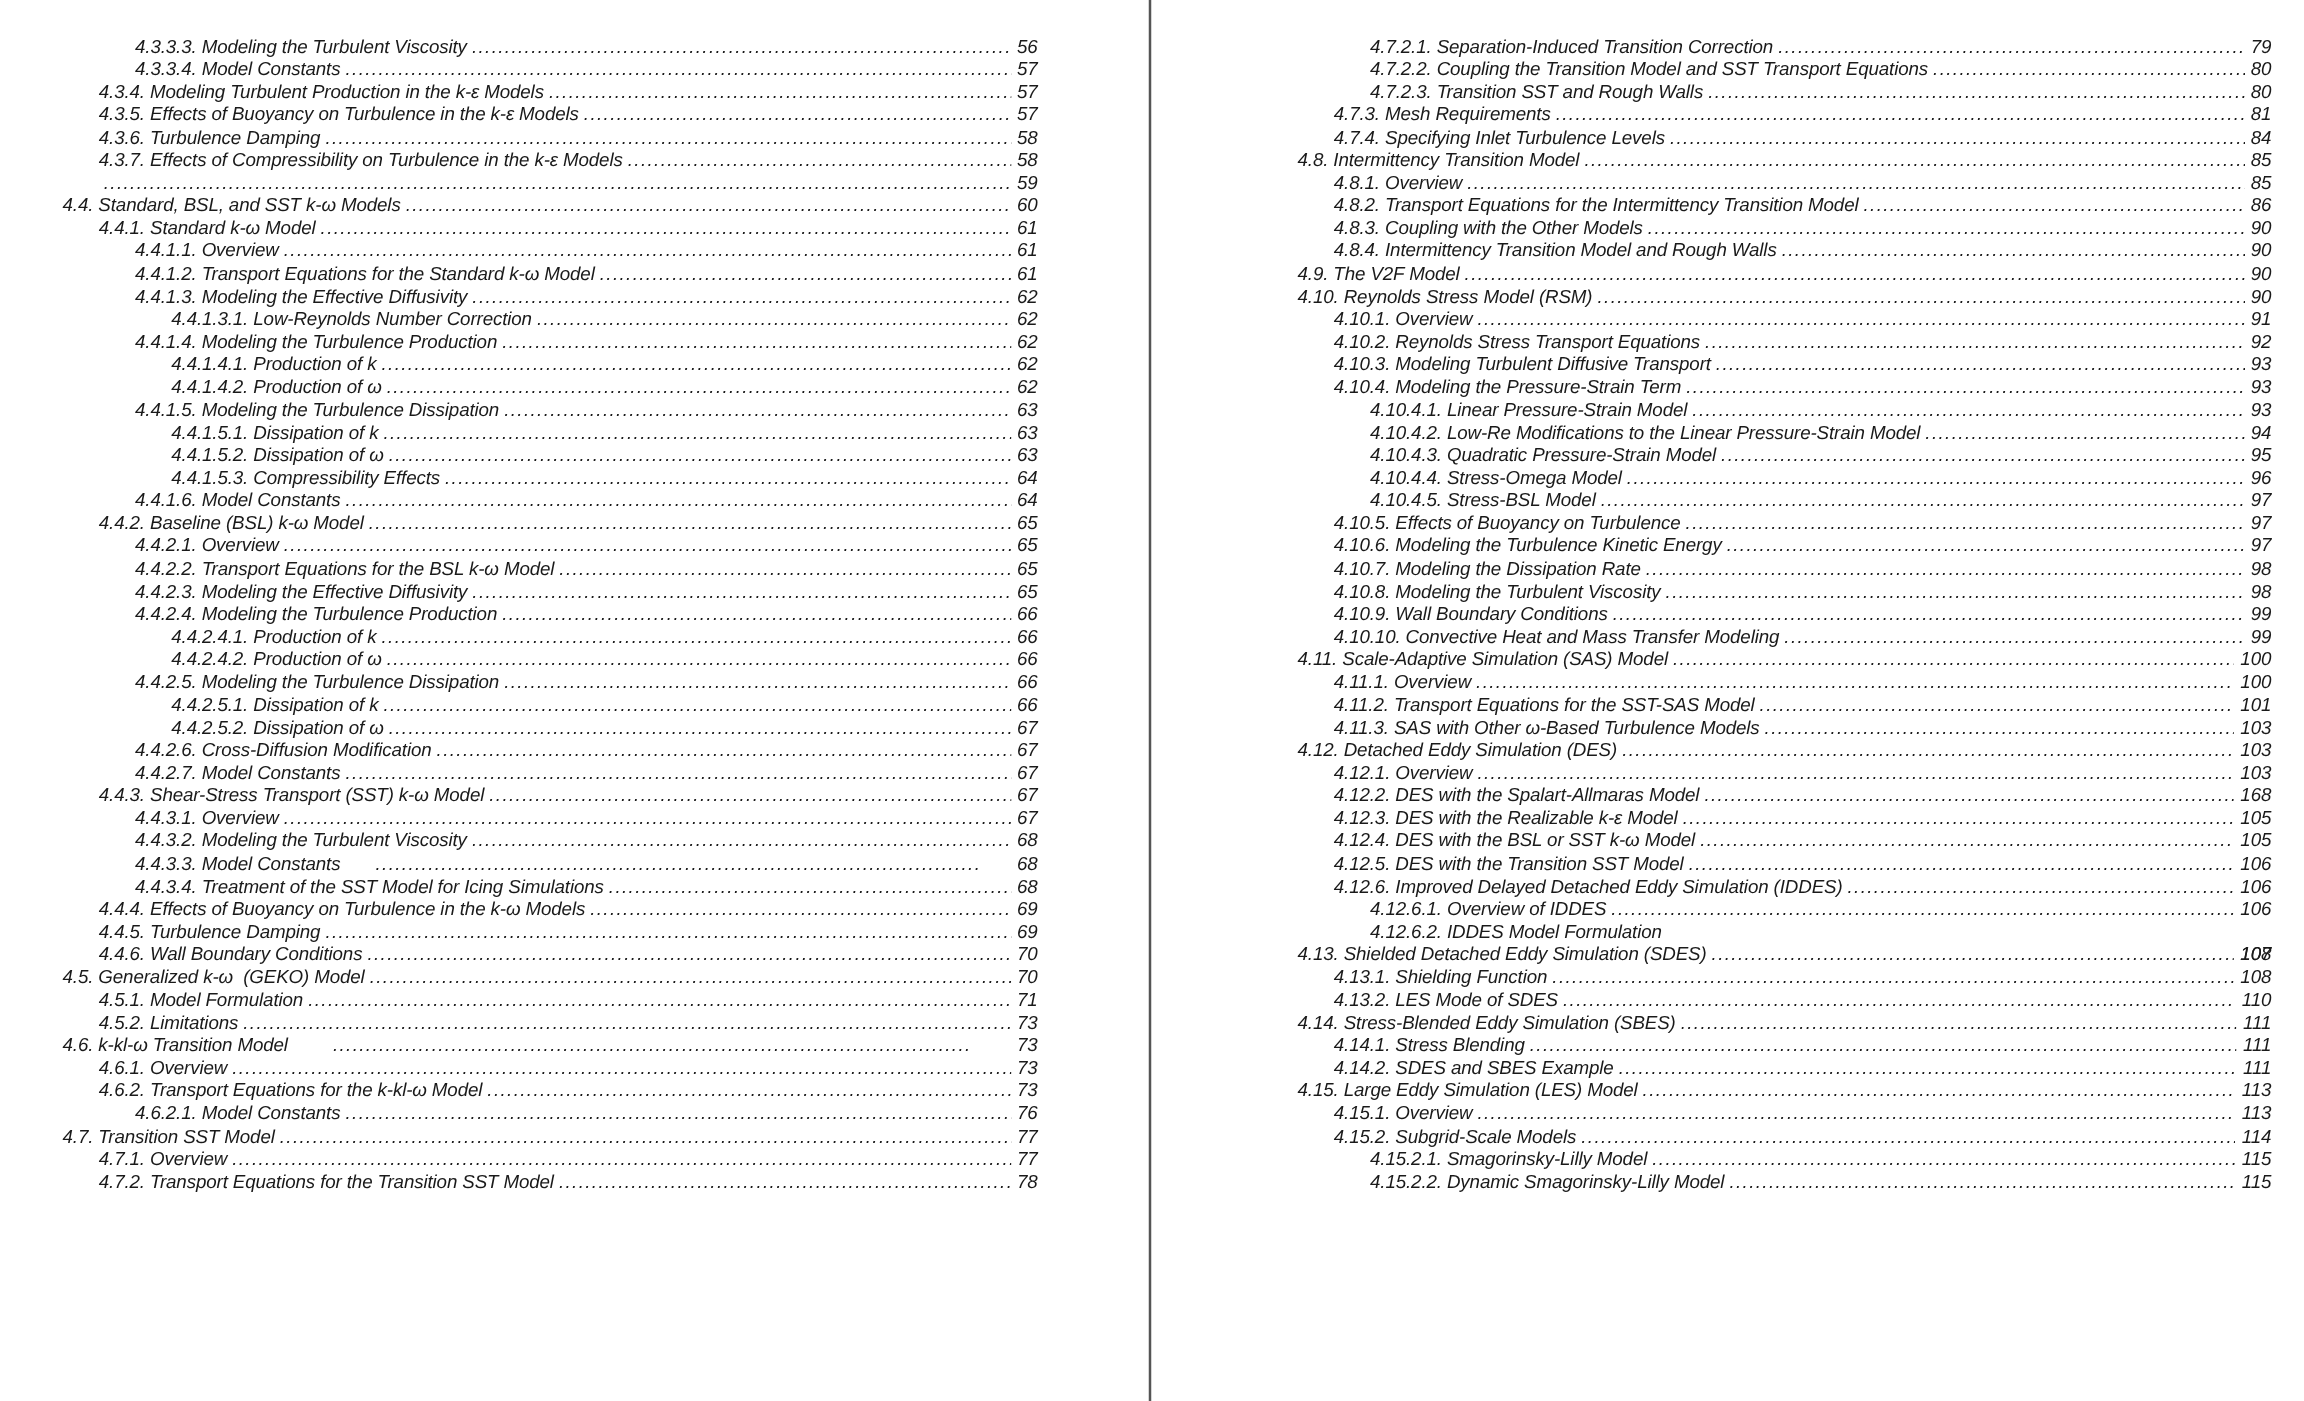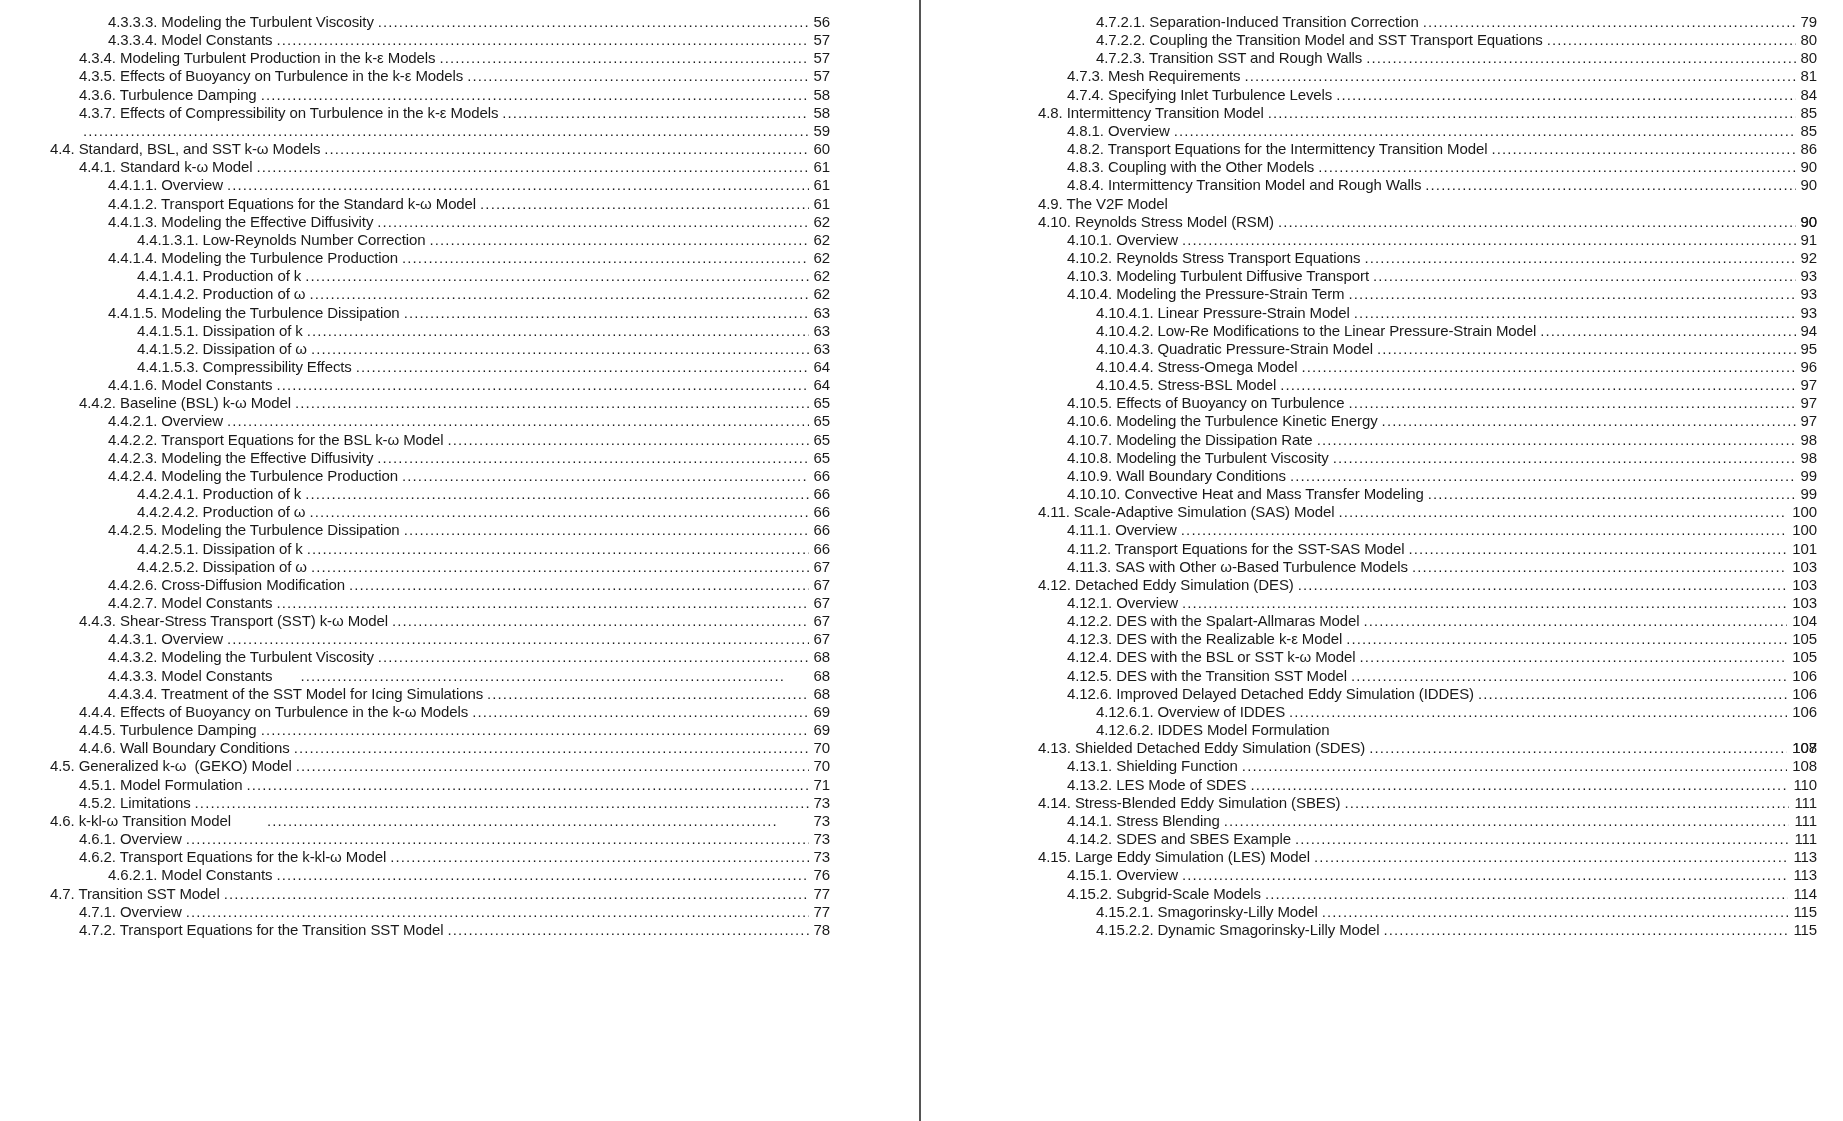--- a/index.html
+++ b/index.html
@@ -18,21 +18,22 @@
   .divider {
     position: absolute;
     top: 0;
     left: 919px;
     width: 2px;
     height: 1121px;
     background: var(--divider-color, #555555);
   }
   .col {
     position: absolute;
-    top: 13px;
+    top: 29px;
+    font-style: italic;
   }
   .col-left  { left: 50px;   width: 780px; }
   .col-right { left: 1038px; width: 779px; }
   .toc-row {
     display: flex;
     height: 18.16px;
     font-size: 15px;
     line-height: 18.16px;
     letter-spacing: -0.1px;
   }
@@ -358,21 +359,21 @@
     <div class="toc-row" style="padding-left: 29px;">
       <span class="label">4.8.3. Coupling with the Other Models</span>
       <span class="dots">............................................................................................................................................................................................................................................................................................................</span>
       <span class="pg">90</span>
     </div>
     <div class="toc-row" style="padding-left: 29px;">
       <span class="label">4.8.4. Intermittency Transition Model and Rough Walls</span>
       <span class="dots">............................................................................................................................................................................................................................................................................................................</span>
       <span class="pg">90</span>
     </div>
-    <div class="toc-row" style="padding-left: 0px; flex-direction: column;">
+    <div class="toc-row" style="padding-left: 0px;">
       <span class="label">4.9. The V2F Model</span>
       <span class="dots">............................................................................................................................................................................................................................................................................................................</span>
       <span class="pg">90</span>
     </div>
     <div class="toc-row" style="padding-left: 0px;">
       <span class="label">4.10. Reynolds Stress Model (RSM)</span>
       <span class="dots">............................................................................................................................................................................................................................................................................................................</span>
       <span class="pg">90</span>
     </div>
     <div class="toc-row" style="padding-left: 29px;">
@@ -476,21 +477,21 @@
       <span class="pg">103</span>
     </div>
     <div class="toc-row" style="padding-left: 29px;">
       <span class="label">4.12.1. Overview</span>
       <span class="dots">............................................................................................................................................................................................................................................................................................................</span>
       <span class="pg">103</span>
     </div>
     <div class="toc-row" style="padding-left: 29px;">
       <span class="label">4.12.2. DES with the Spalart-Allmaras Model</span>
       <span class="dots">............................................................................................................................................................................................................................................................................................................</span>
-      <span class="pg">104</span>
+      <span class="pg">168</span>
     </div>
     <div class="toc-row" style="padding-left: 29px;">
       <span class="label">4.12.3. DES with the Realizable k-ε Model</span>
       <span class="dots">............................................................................................................................................................................................................................................................................................................</span>
       <span class="pg">105</span>
     </div>
     <div class="toc-row" style="padding-left: 29px;">
       <span class="label">4.12.4. DES with the BSL or SST k-ω Model</span>
       <span class="dots">............................................................................................................................................................................................................................................................................................................</span>
       <span class="pg">105</span>

